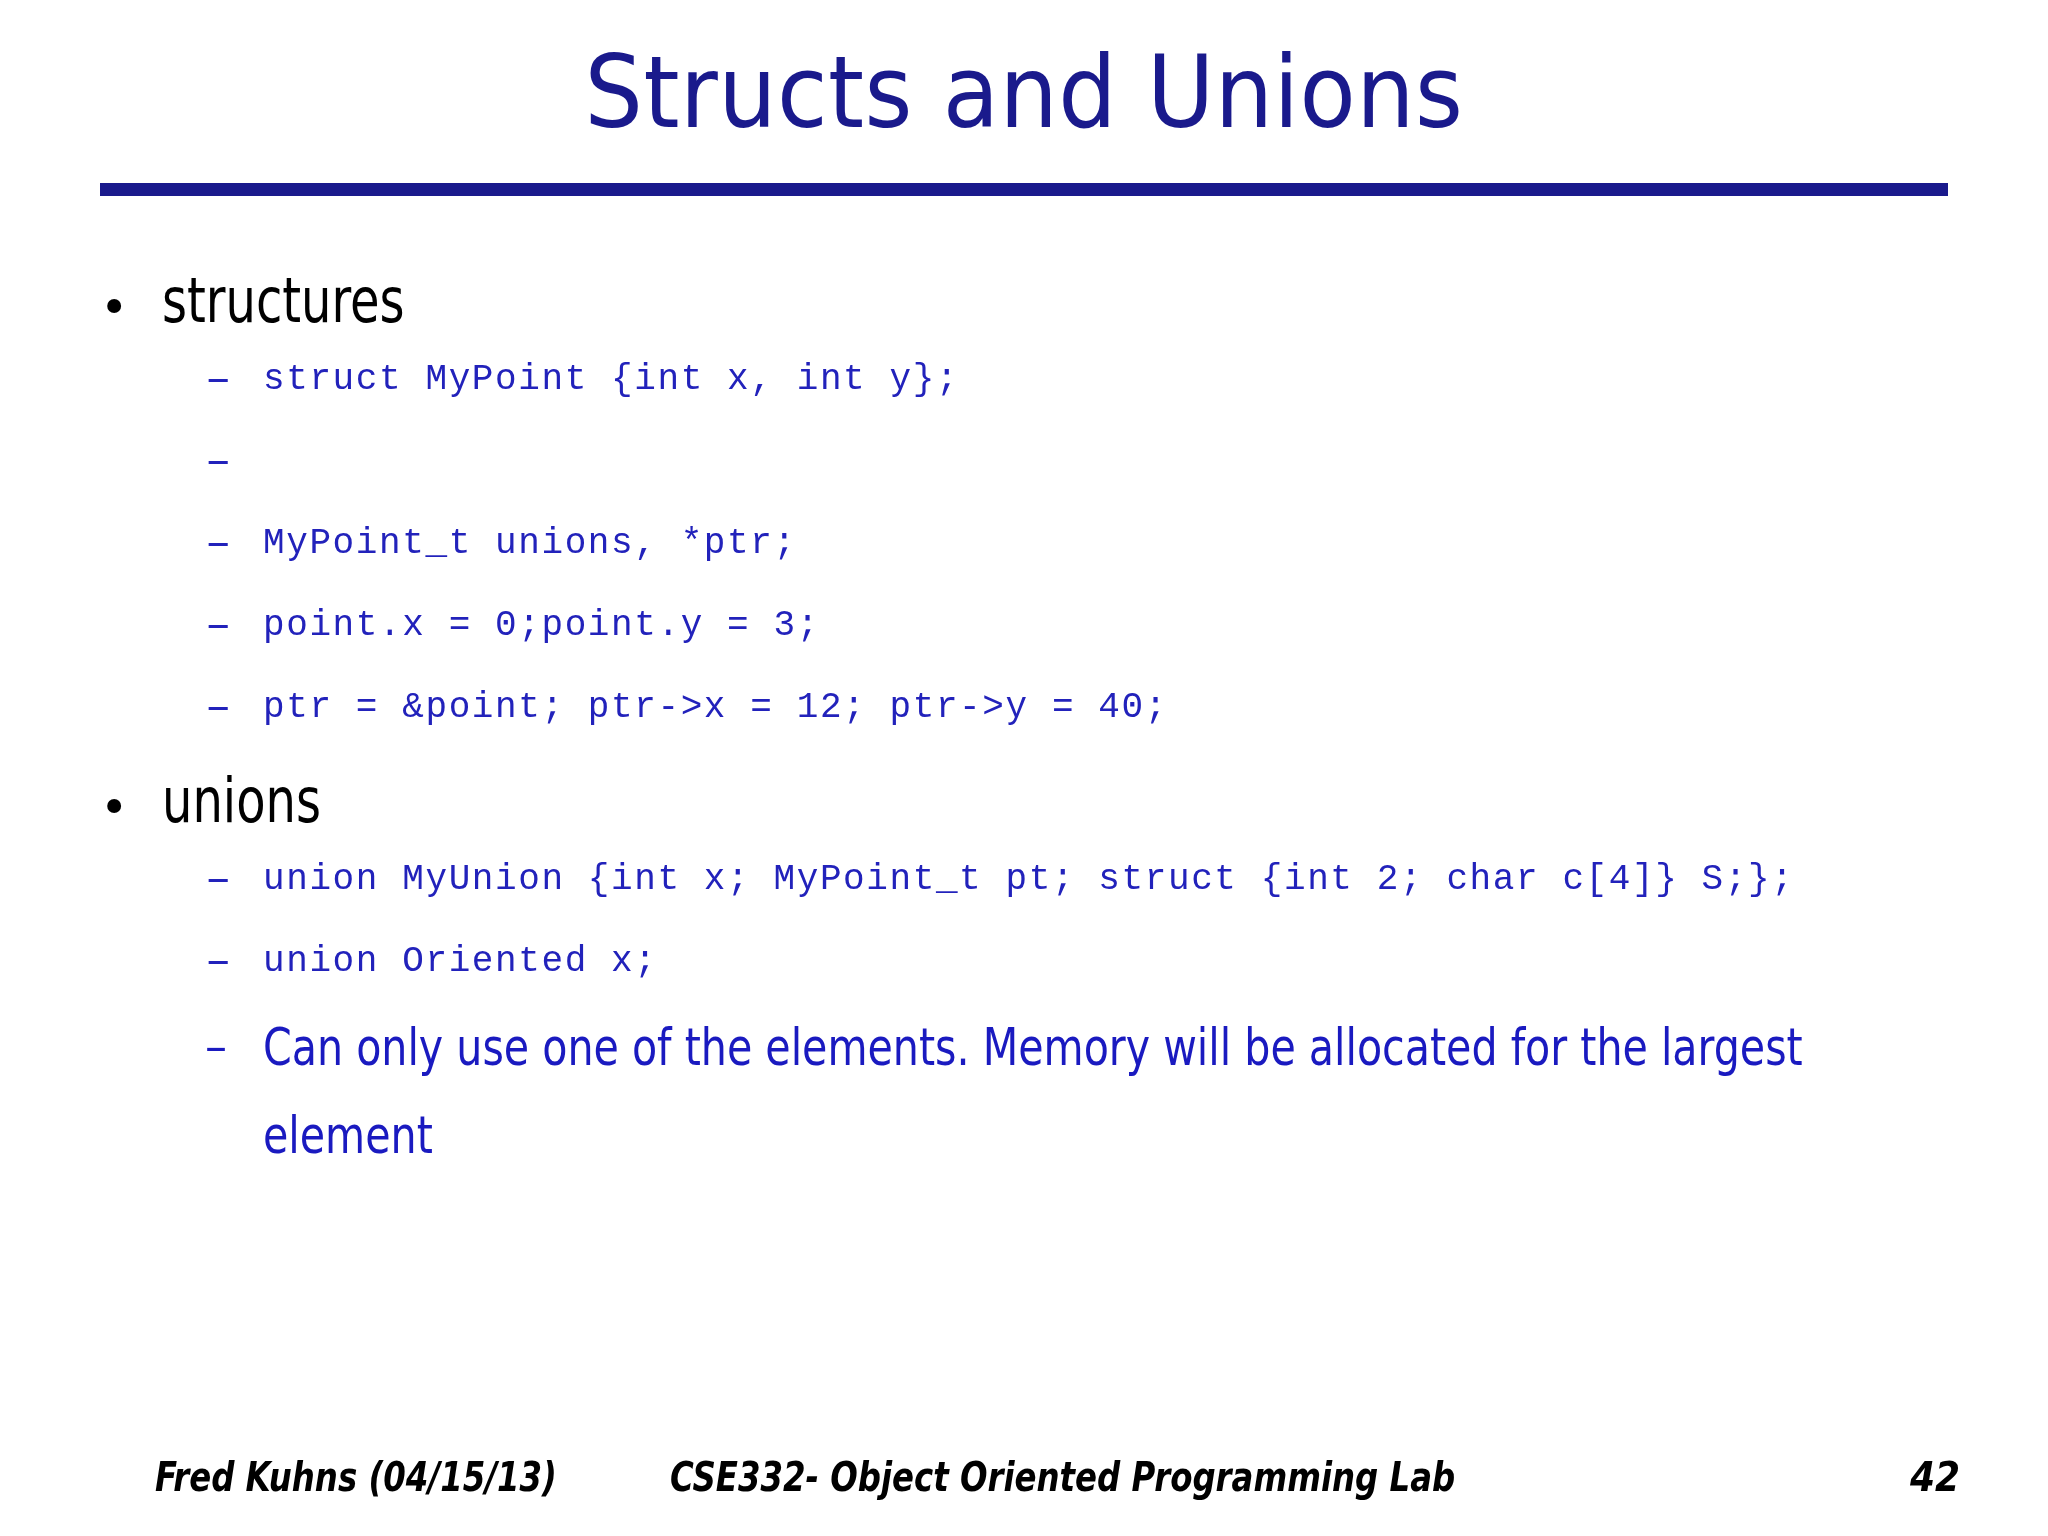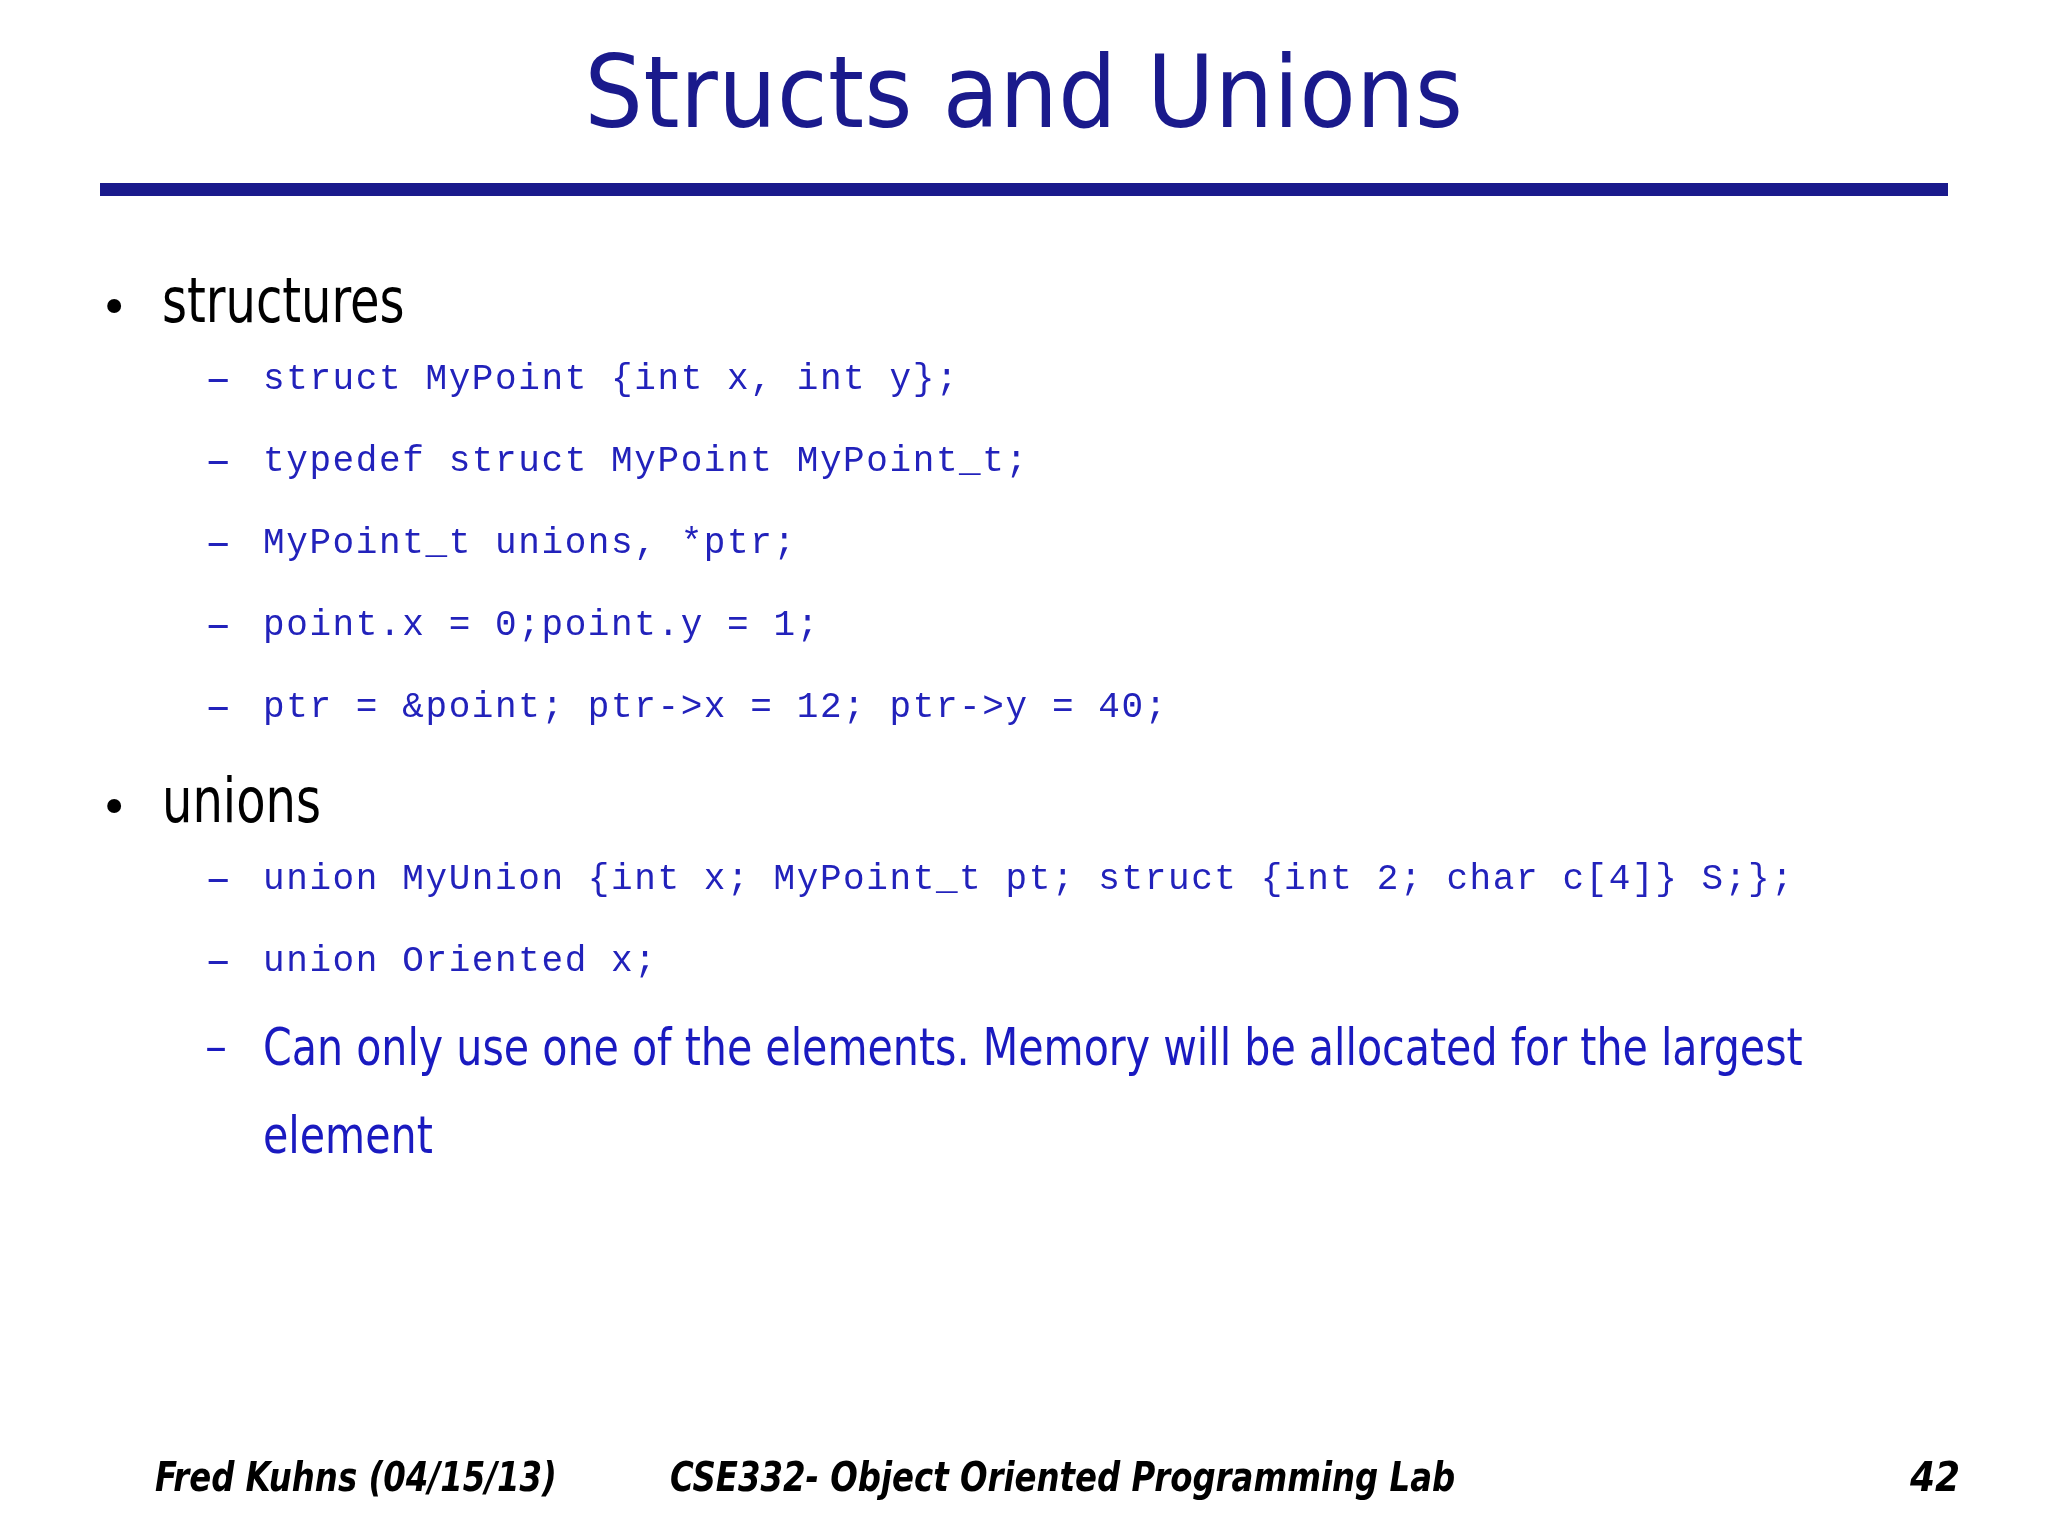--- a/index.html
+++ b/index.html
@@ -166,29 +166,28 @@
       <span class="bullet">•</span>
       <span class="txt">structures</span>
     </div>
 
     <div class="lvl2">
       <span class="dash">–</span>
       <span class="code">struct MyPoint {int x, int y};</span>
     </div>
     <div class="lvl2">
       <span class="dash">–</span>
-      <span class="code">typedef struct MyPoint MyPoint_t;</span>
     </div>
     <div class="lvl2">
       <span class="dash">–</span>
       <span class="code">MyPoint_t unions, *ptr;</span>
     </div>
     <div class="lvl2">
       <span class="dash">–</span>
-      <span class="code">point.x = 0;point.y = 1;</span>
+      <span class="code">point.x = 0;point.y = 3;</span>
     </div>
     <div class="lvl2">
       <span class="dash">–</span>
       <span class="code">ptr = &amp;point; ptr-&gt;x = 12; ptr-&gt;y = 40;</span>
     </div>
 
     <div class="gap-struct"></div>
 
     <div class="lvl1">
       <span class="bullet">•</span>

